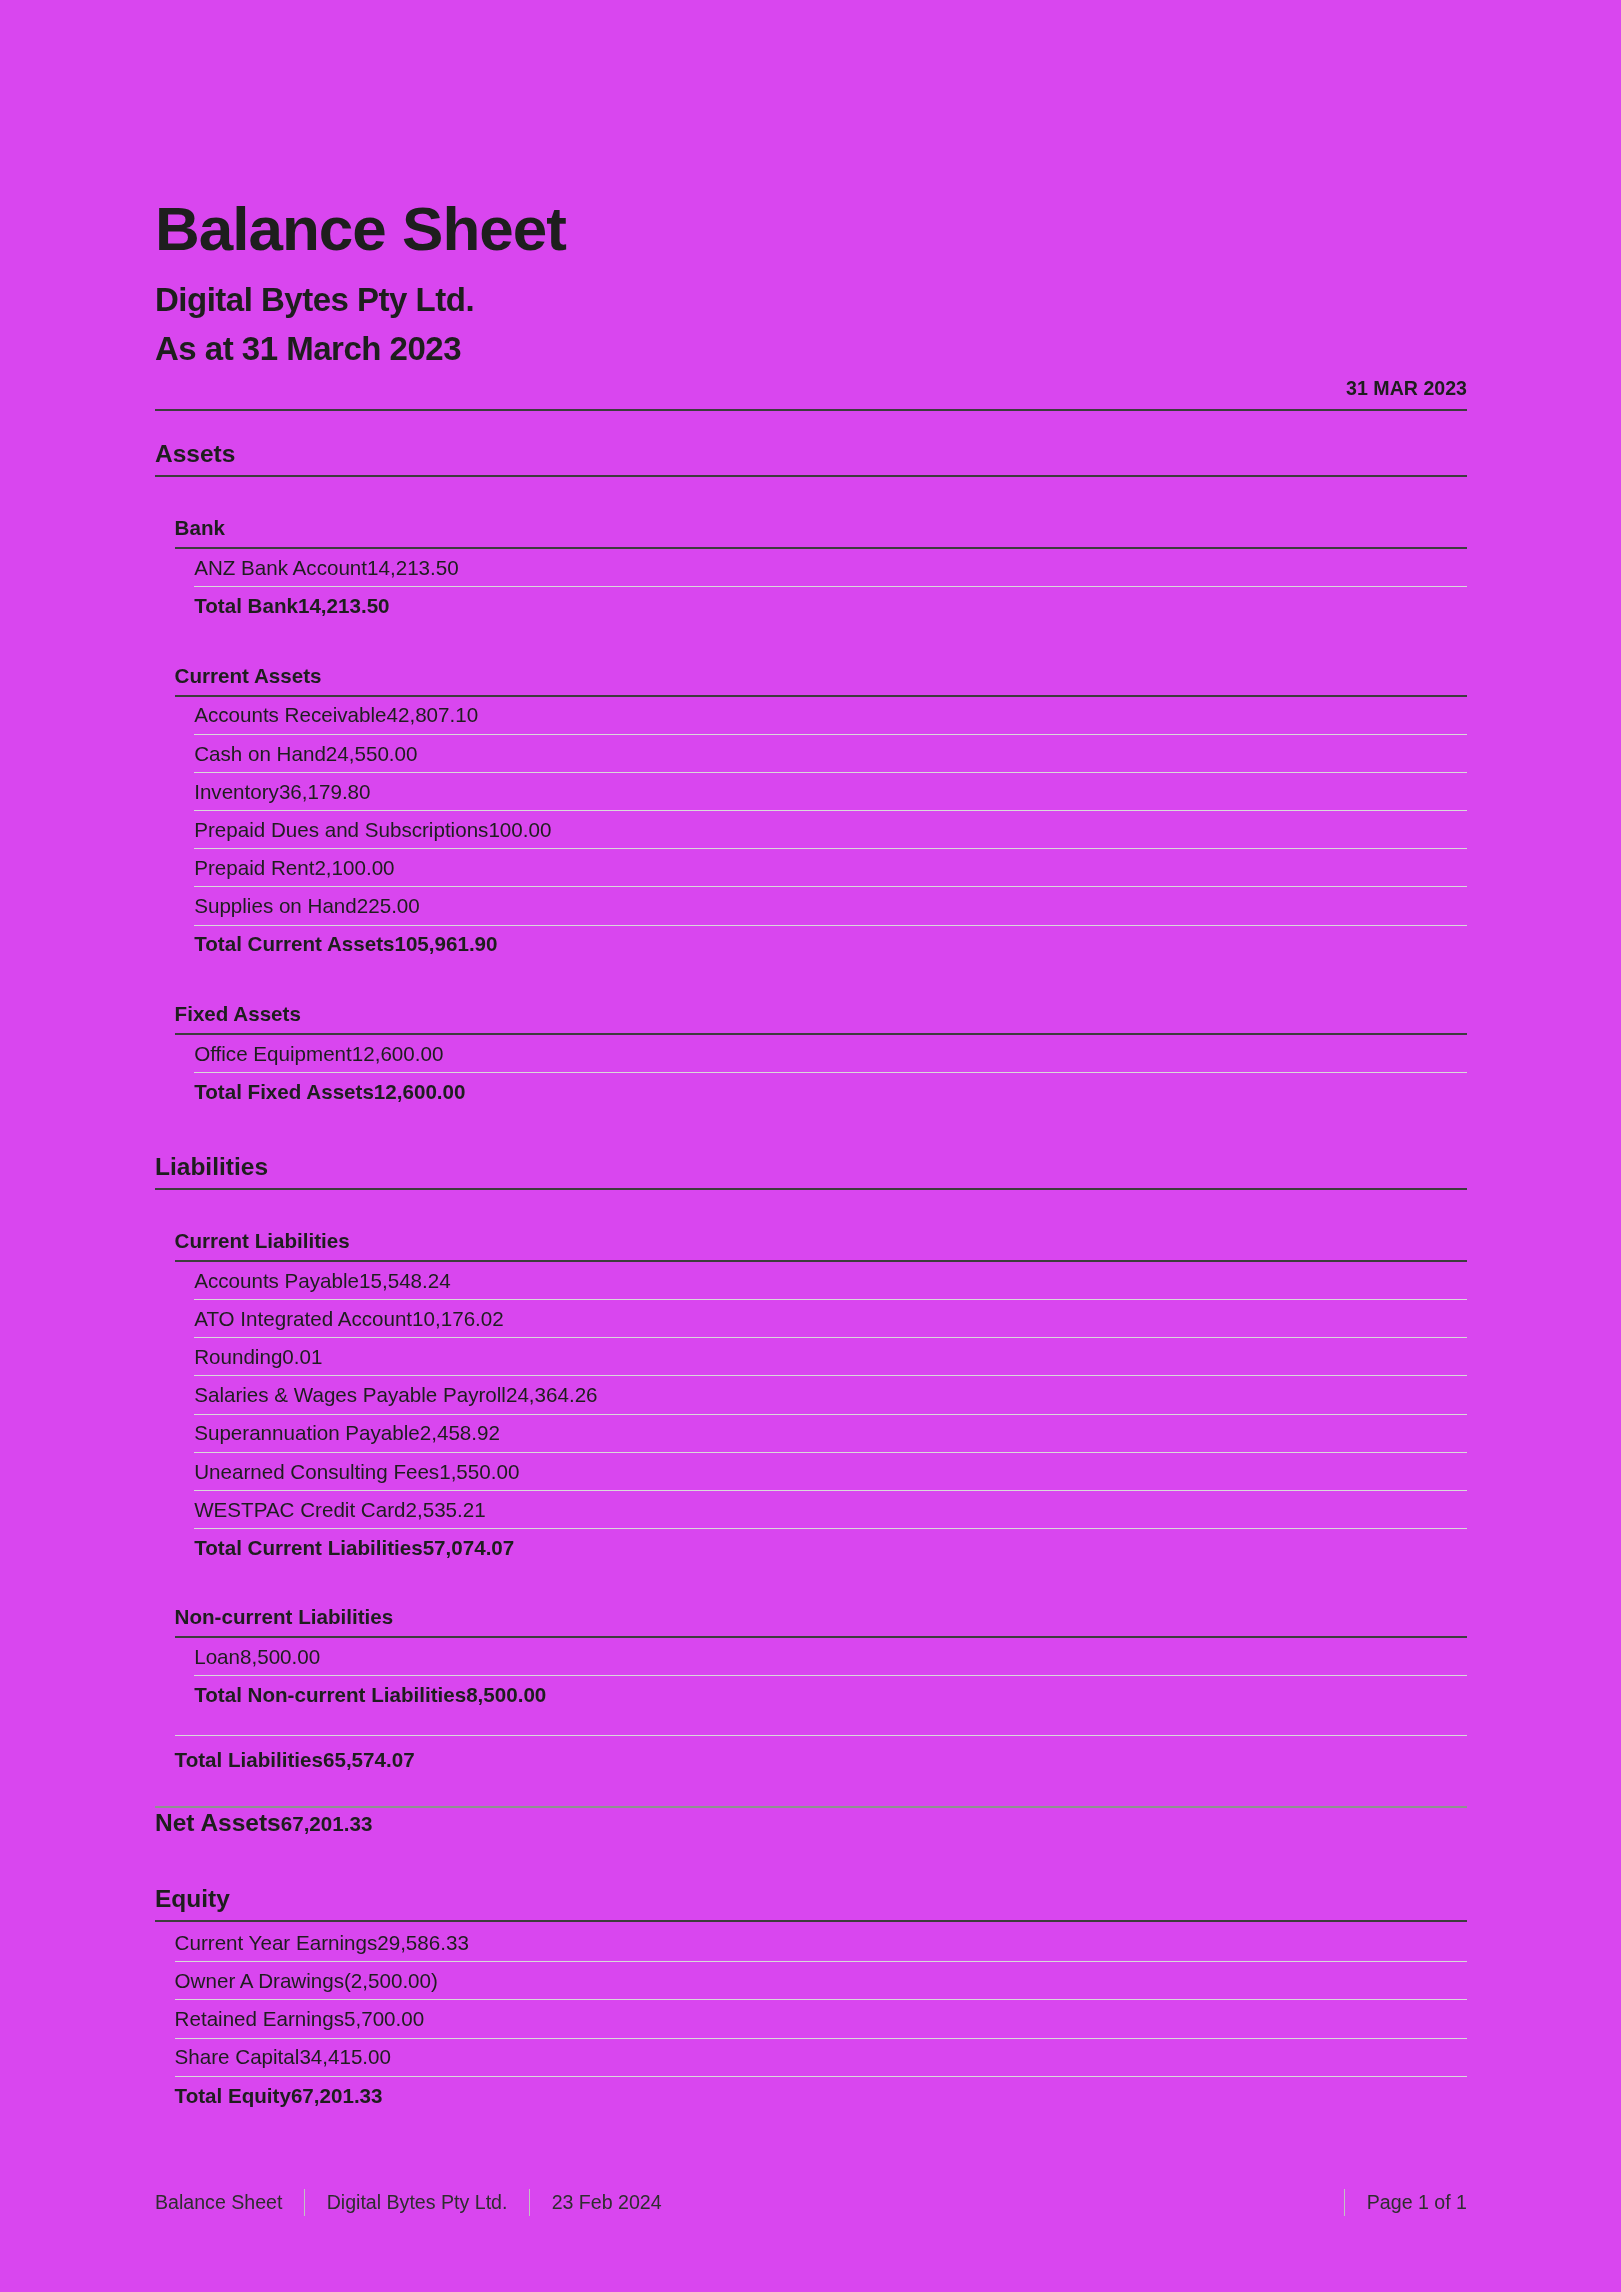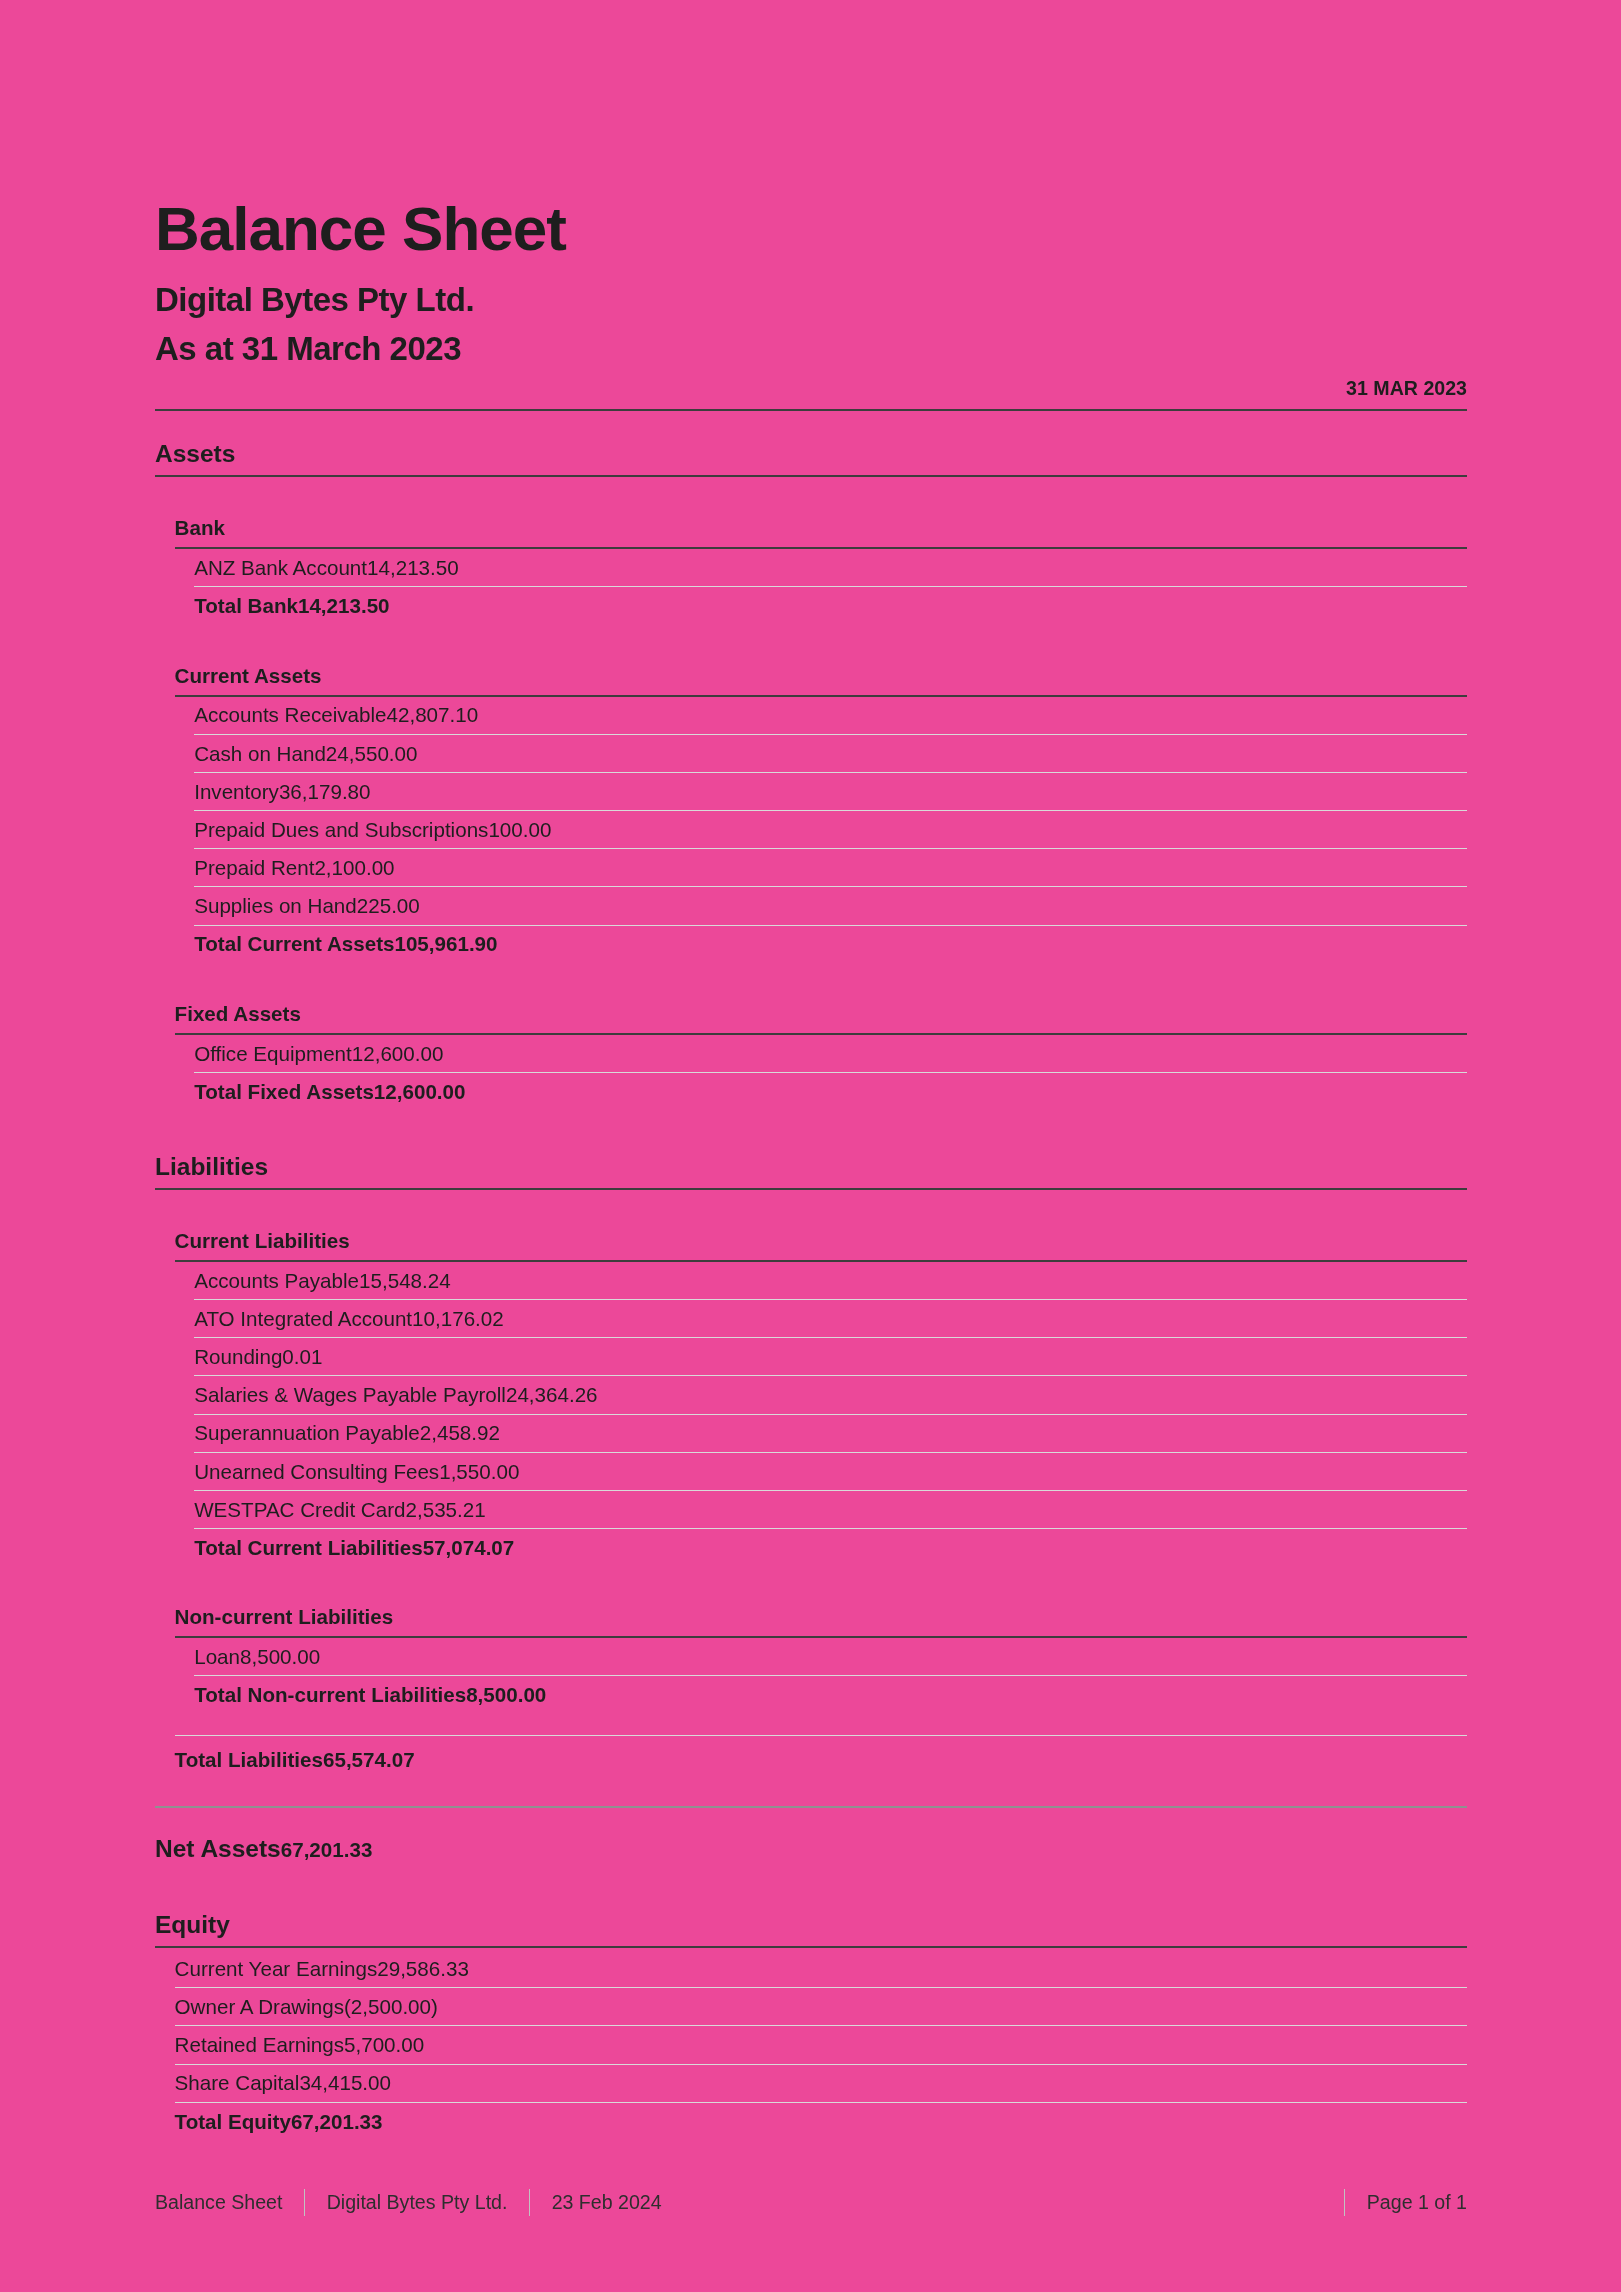--- a/index.html
+++ b/index.html
@@ -1,19 +1,19 @@
 <!DOCTYPE html>
 <html><head>
 <meta charset="utf-8">
 <style>
   html,body { margin:0; padding:0; background:#ffffff; }
   .page {
     position:relative;
     width:1621px; height:2293px;
-    background:#ec4899;
+    background:#d946ef;
     font-family:"Liberation Sans", sans-serif;
     color:#1e1e1e;
     overflow:hidden;
   }
   .content { position:absolute; left:155px; right:154px; top:0; }
 
   .title { font-size:62px; font-weight:bold; line-height:1.05; margin-top:196px; letter-spacing:-1px; }
   .subtitle-block { margin-top:13.7px; }
   .subtitle { font-size:33px; font-weight:bold; line-height:49px; letter-spacing:-0.5px; }
 
@@ -46,21 +46,21 @@
     border-bottom:1px solid #d9d9d9;
   }
   .row .lbl { text-align:left; }
   .row .val { text-align:right; }
   .row.bold { font-weight:bold; border-bottom:none; }
 
   .section-total { margin-left:19.6px; margin-top:21.6px; border-top:1px solid #d9d9d9; }
   .section-total .row { padding-top:12.7px; }
 
   .summary { margin-top:27.4px; border-top:2px solid #909090; }
-  .summary .row { border-bottom:none; padding-top:30px; font-weight:bold; }
+  .summary .row { border-bottom:none; padding-top:4px; font-weight:bold; }
   .summary .row .lbl { font-size:24.5px; }
   .summary .row .val { font-size:20.6px; }
 
   .footer {
     position:absolute; left:155px; right:154px; top:2189px;
     display:flex; align-items:center;
     font-size:19.6px; color:#2e2e2e;
   }
   .footer .f-item { padding:0 21.6px; border-left:1px solid #c2c2c2; line-height:26.5px; }
   .footer .f-item:first-child { padding-left:0; border-left:none; }

